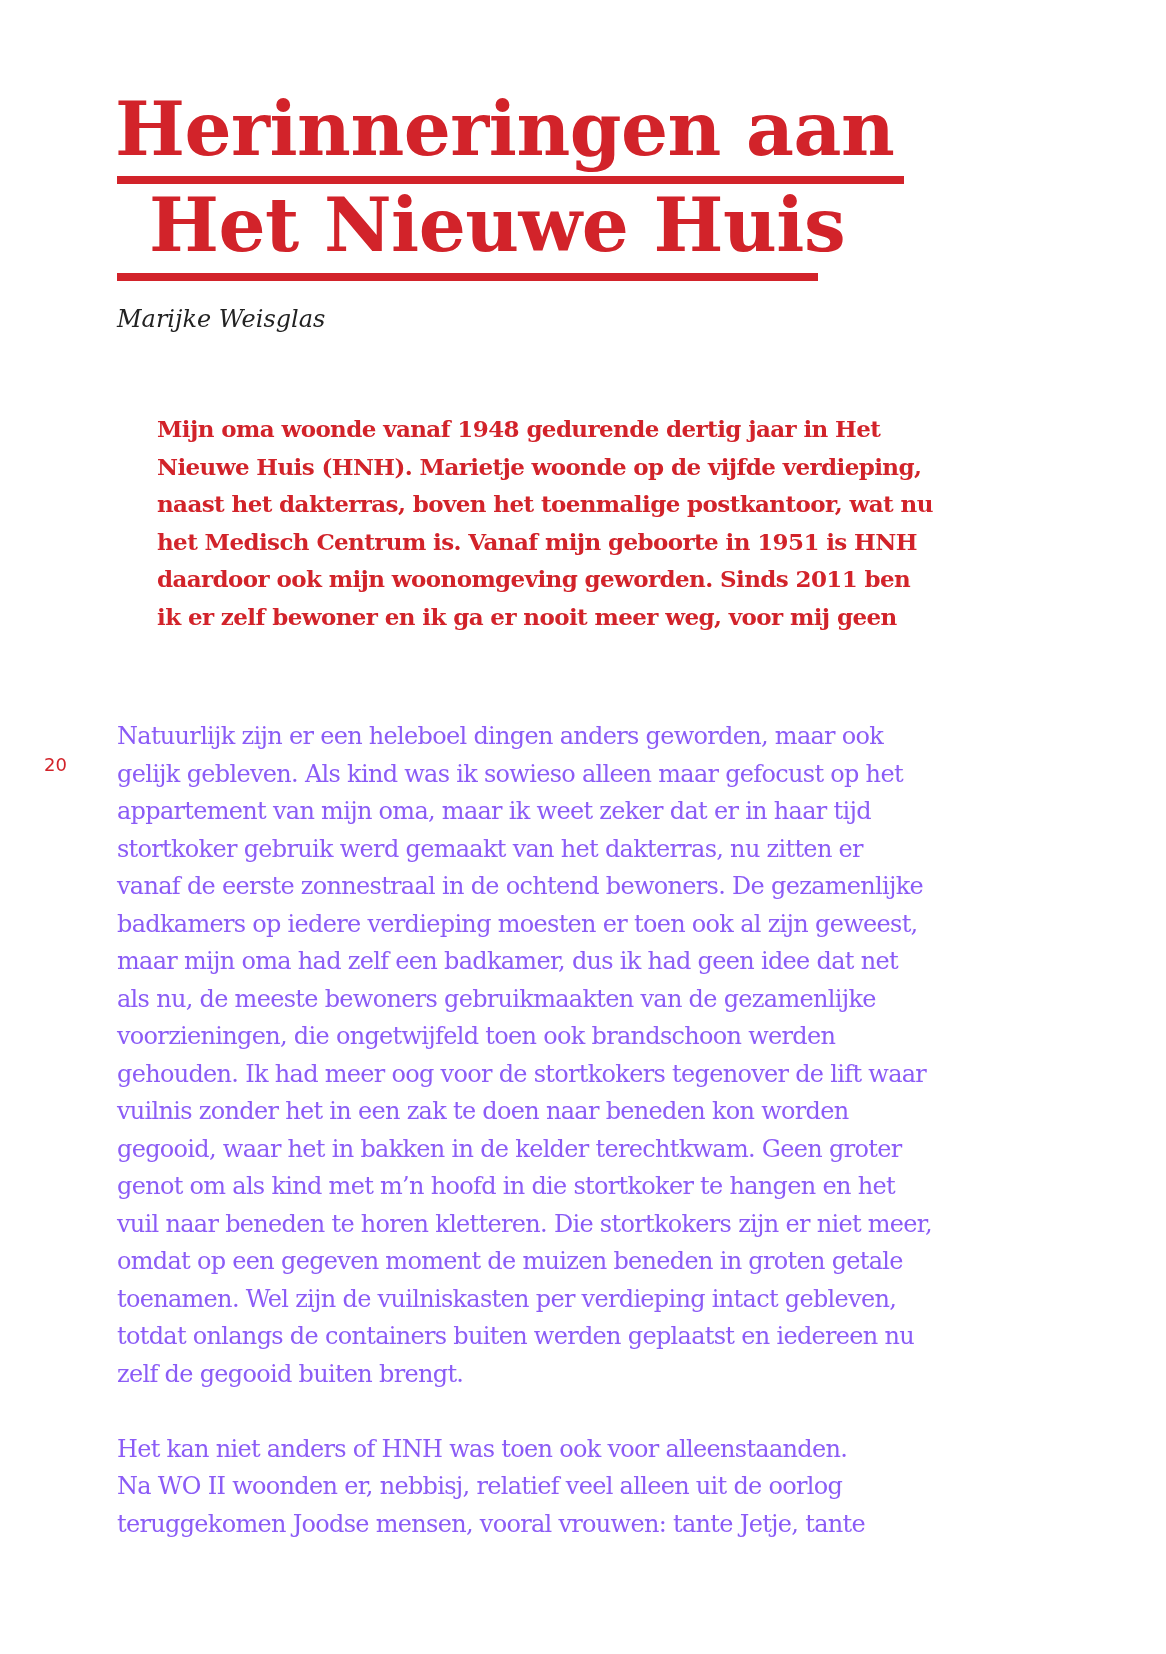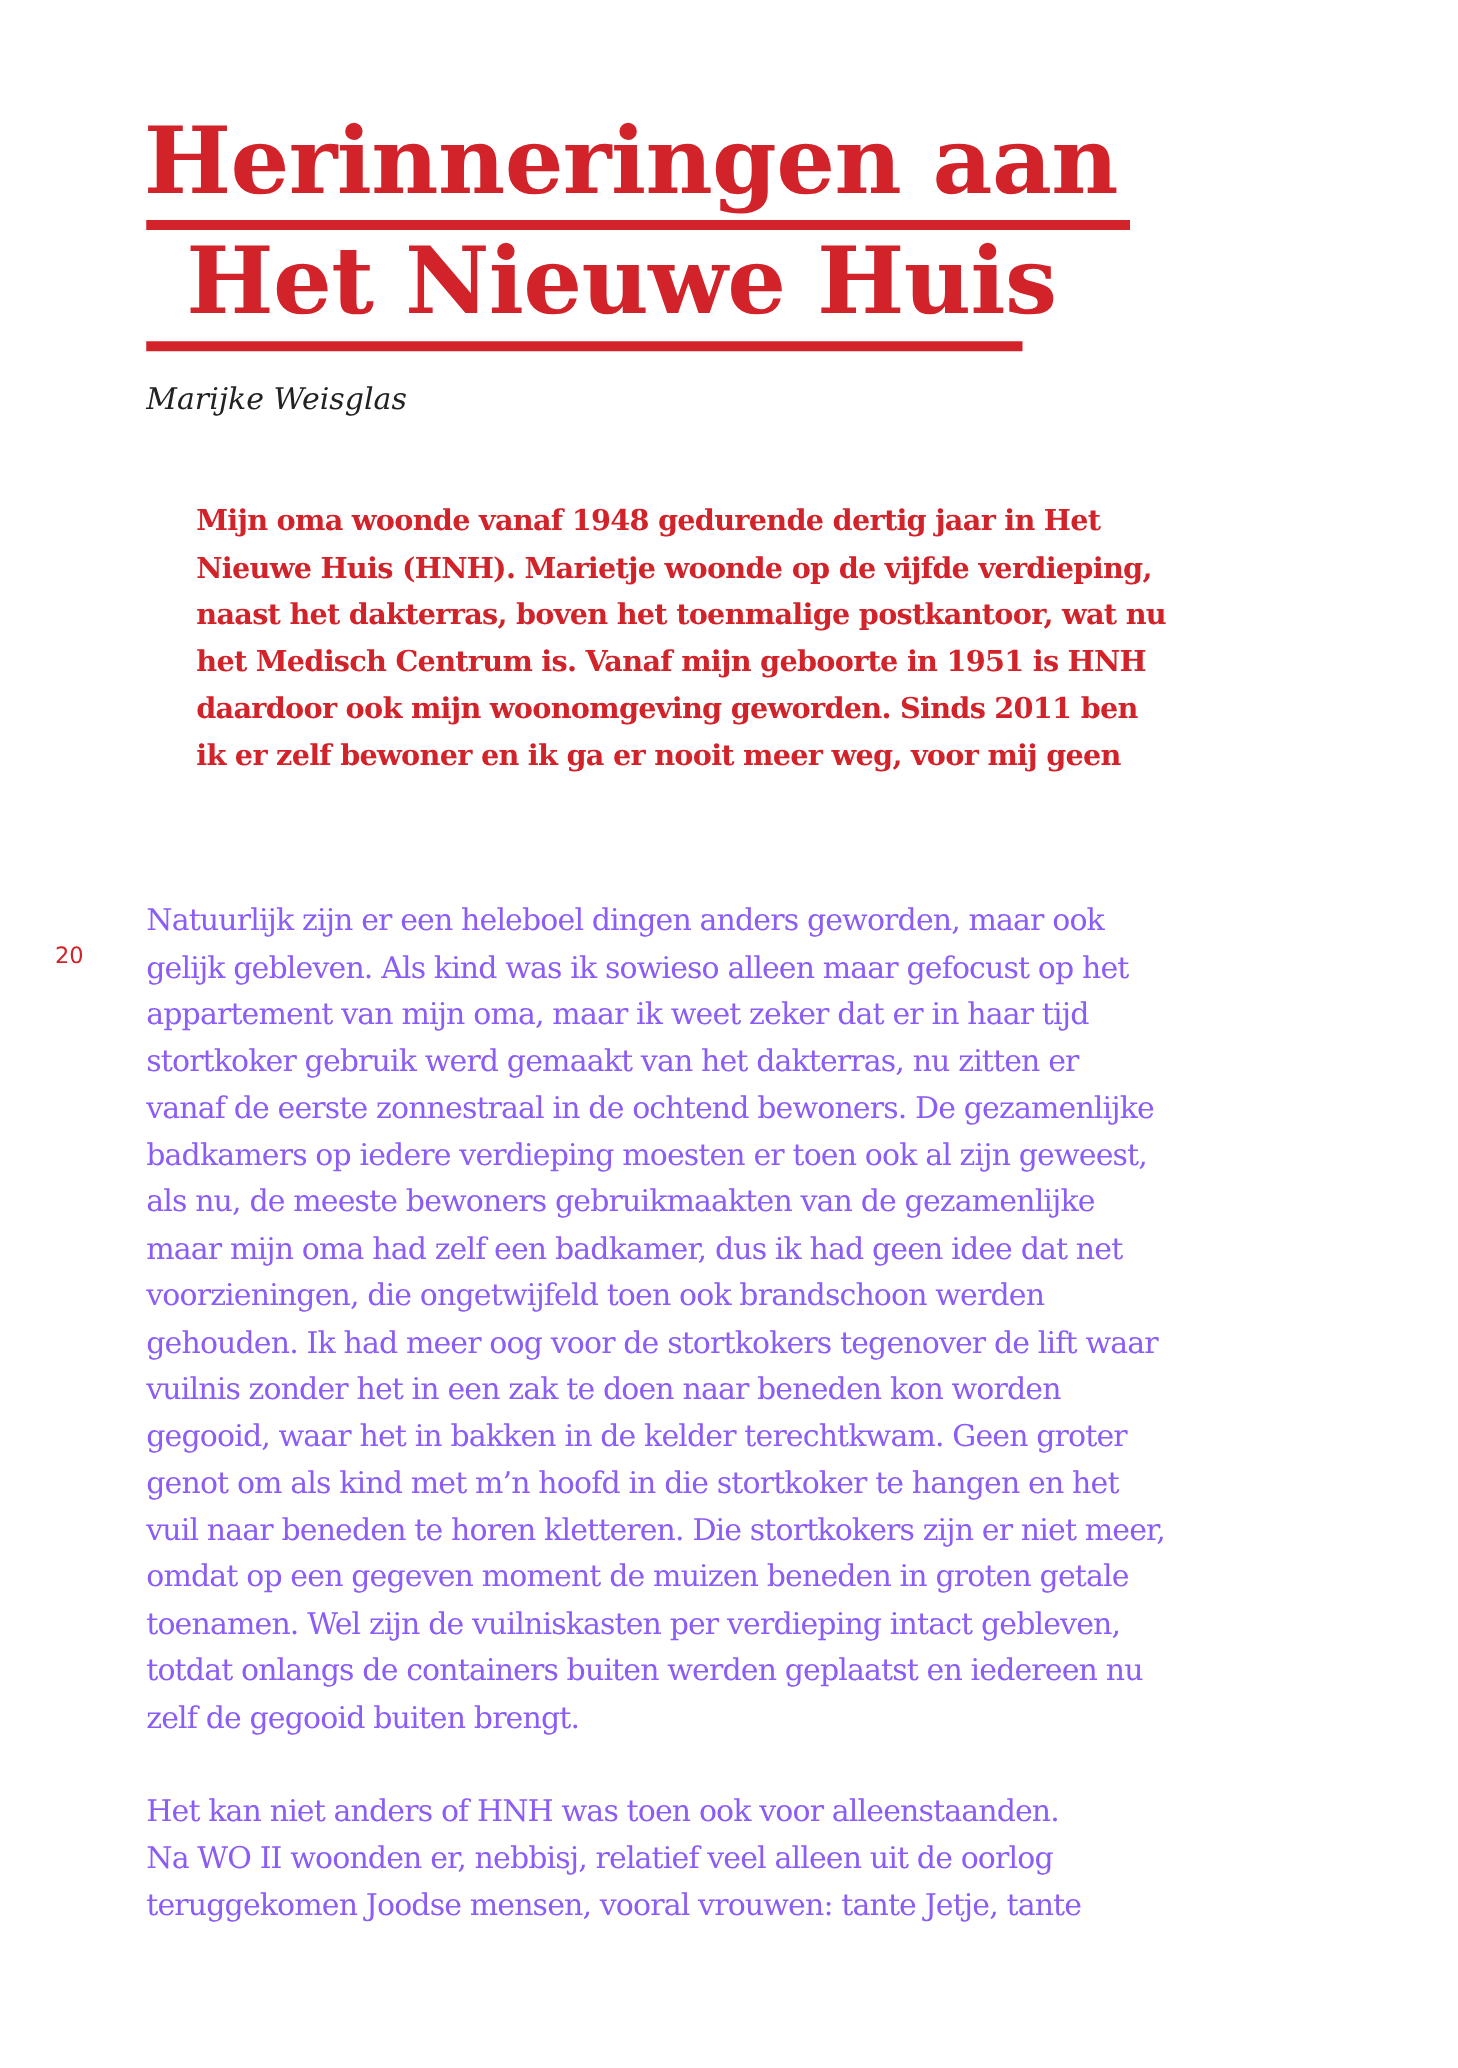--- a/index.html
+++ b/index.html
@@ -15,21 +15,21 @@
   .title-line.l2 { top: 183px; margin-left: 34px; }
   .rule { position: absolute; left: 117px; height: 8px; background: #d2232a; }
   .rule.r1 { top: 176px; width: 787px; }
   .rule.r2 { top: 273px; width: 701px; }
   .author {
     position: absolute; left: 117px; top: 305px;
     font-family: "DejaVu Serif", serif; font-style: italic;
     font-size: 24px; color: #222; white-space: nowrap;
   }
   .intro {
-    position: absolute; left: 157px; top: 398px; width: 820px;
+    position: absolute; left: 157px; top: 410px; width: 820px;
     font-family: "DejaVu Serif", serif; font-weight: bold;
     color: #d2232a; font-size: 23px; line-height: 37.5px;
   }
   .intro div { white-space: nowrap; letter-spacing: -0.6px; }
   .page-number {
     position: absolute; left: 44px; top: 754px;
     font-family: "DejaVu Sans", sans-serif; font-size: 18px; color: #d2232a;
   }
   .body-text {
     position: absolute; left: 117px; top: 718px; width: 880px;
@@ -62,22 +62,22 @@
   <div class="page-number">20</div>
 
   <div class="body-text">
     <div>
       <div>Natuurlijk zijn er een heleboel dingen anders geworden, maar ook</div>
       <div>gelijk gebleven. Als kind was ik sowieso alleen maar gefocust op het</div>
       <div>appartement van mijn oma, maar ik weet zeker dat er in haar tijd</div>
       <div>stortkoker gebruik werd gemaakt van het dakterras, nu zitten er</div>
       <div>vanaf de eerste zonnestraal in de ochtend bewoners. De gezamenlijke</div>
       <div>badkamers op iedere verdieping moesten er toen ook al zijn geweest,</div>
+      <div>maar mijn oma had zelf een badkamer, dus ik had geen idee dat net</div>
       <div>als nu, de meeste bewoners gebruikmaakten van de gezamenlijke</div>
-      <div>maar mijn oma had zelf een badkamer, dus ik had geen idee dat net</div>
       <div>voorzieningen, die ongetwijfeld toen ook brandschoon werden</div>
       <div>gehouden. Ik had meer oog voor de stortkokers tegenover de lift waar</div>
       <div>vuilnis zonder het in een zak te doen naar beneden kon worden</div>
       <div>gegooid, waar het in bakken in de kelder terechtkwam. Geen groter</div>
       <div>genot om als kind met m’n hoofd in die stortkoker te hangen en het</div>
       <div>vuil naar beneden te horen kletteren. Die stortkokers zijn er niet meer,</div>
       <div>omdat op een gegeven moment de muizen beneden in groten getale</div>
       <div>toenamen. Wel zijn de vuilniskasten per verdieping intact gebleven,</div>
       <div>totdat onlangs de containers buiten werden geplaatst en iedereen nu</div>
       <div>zelf de gegooid buiten brengt.</div>

